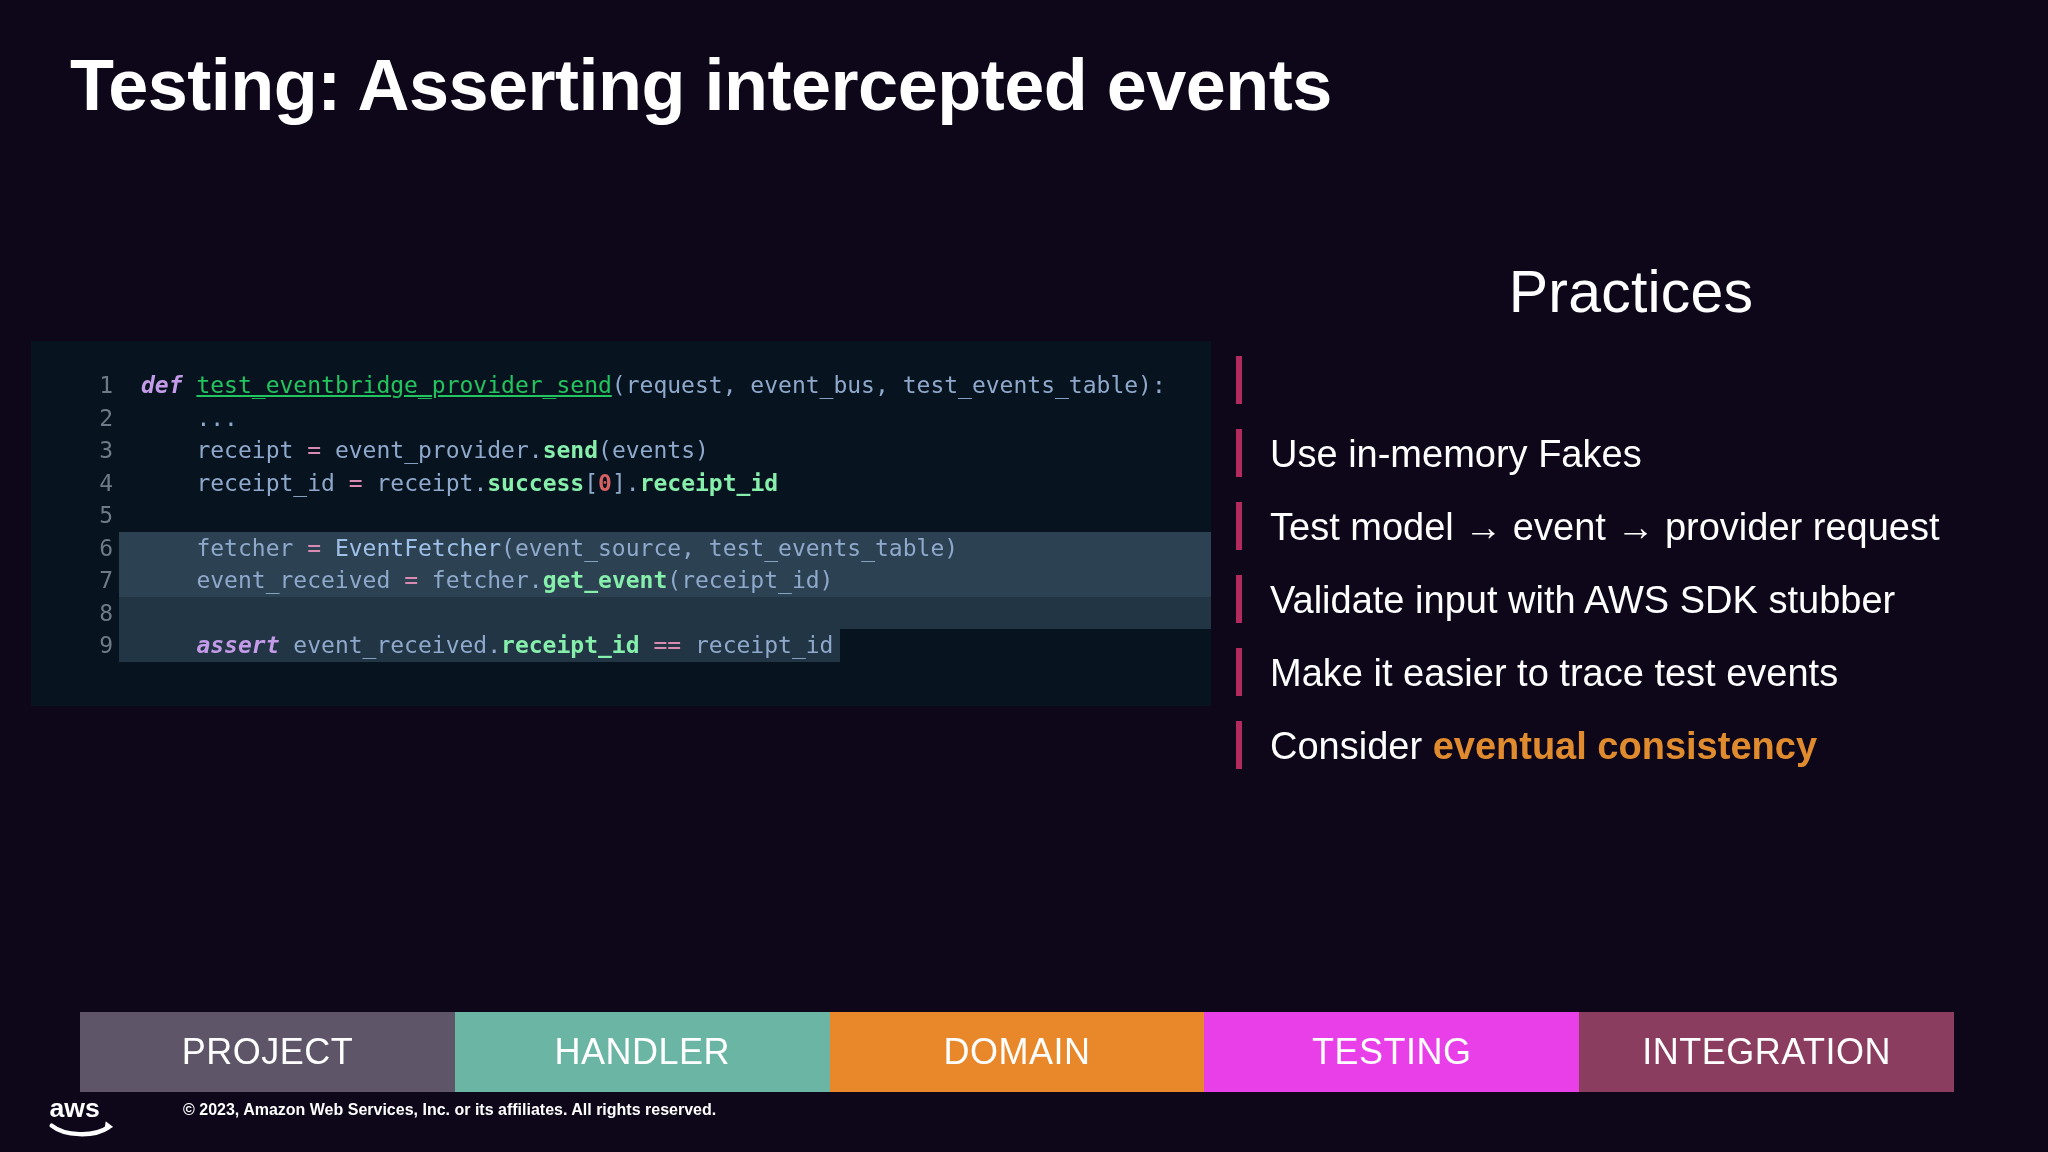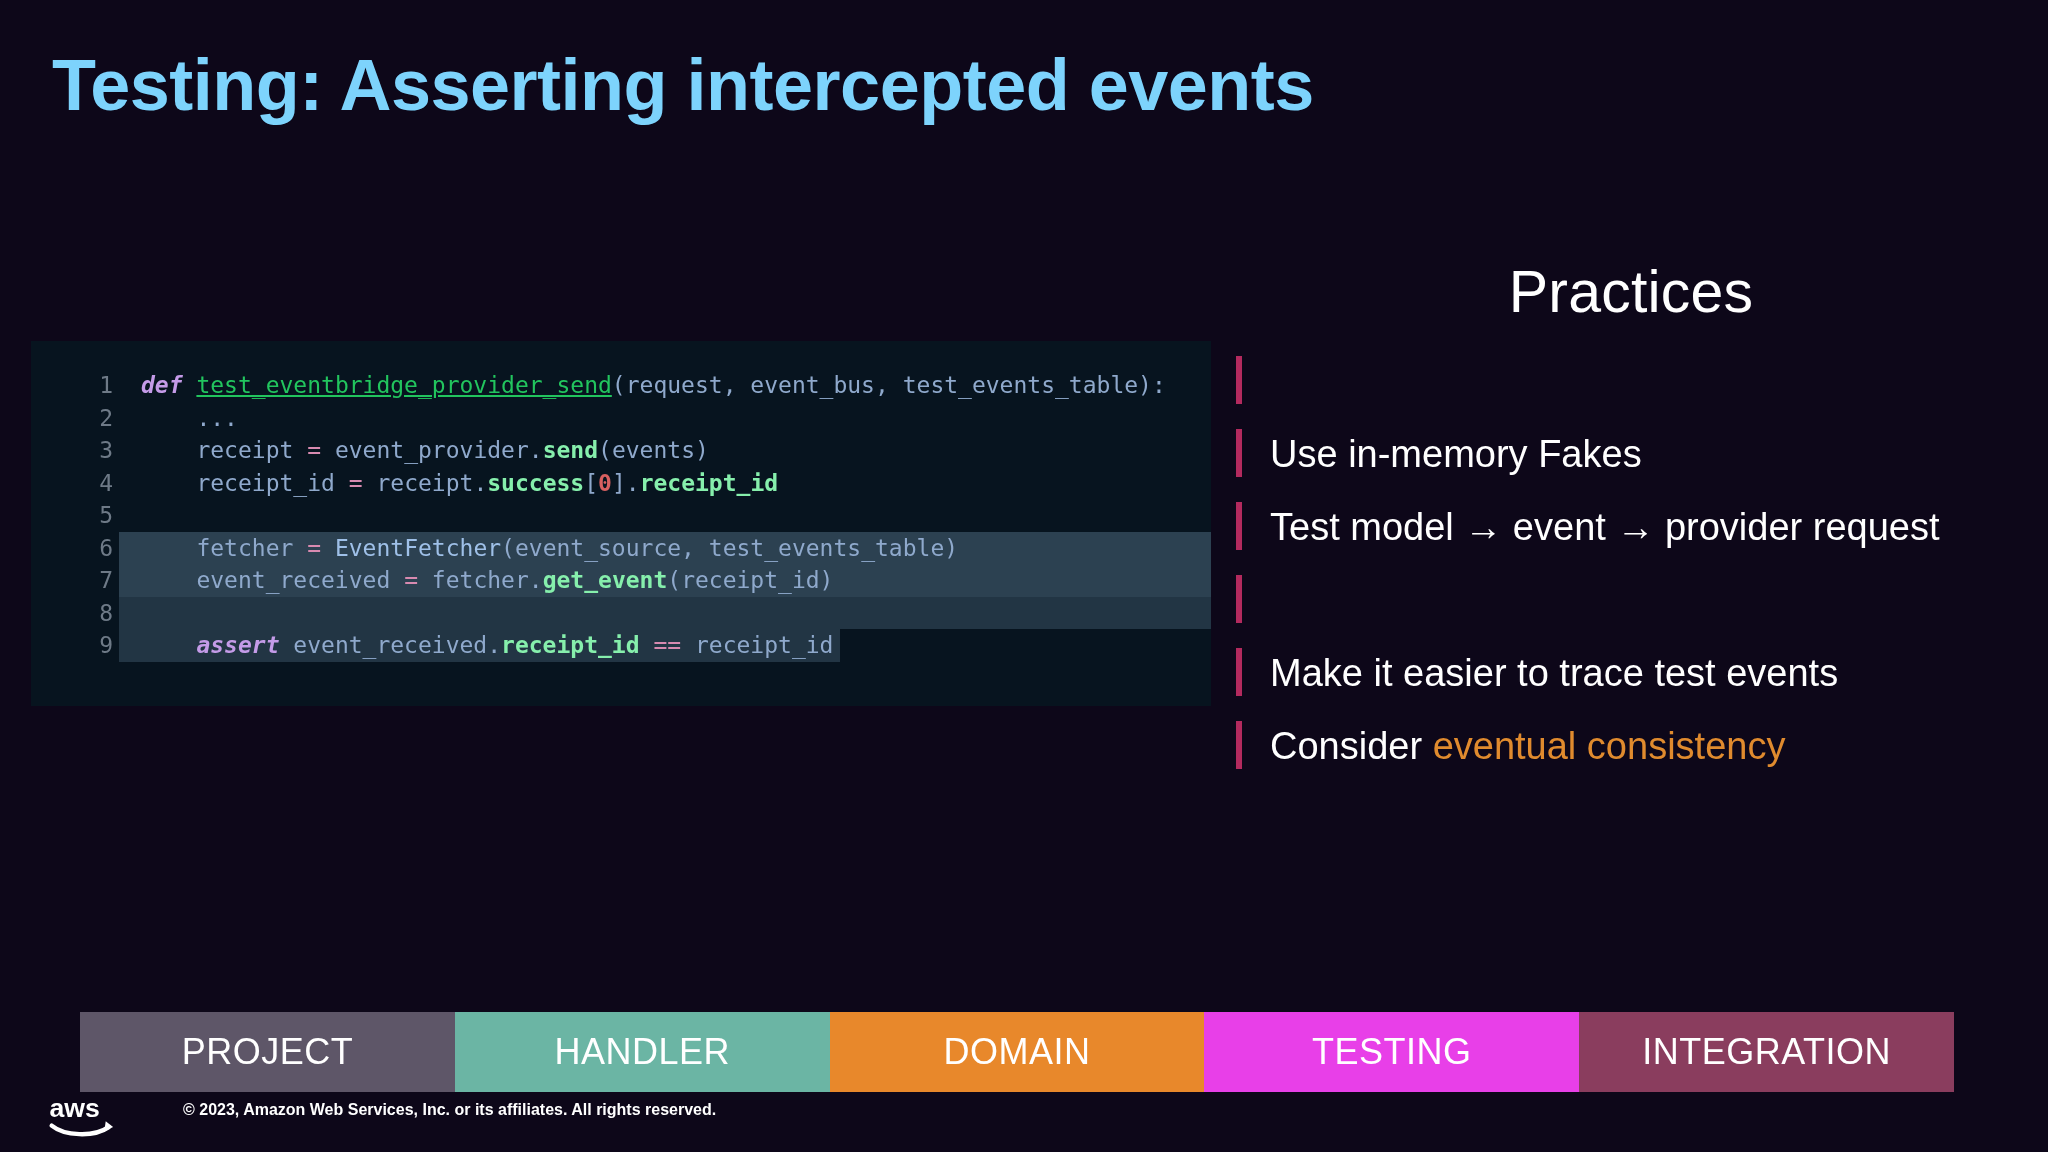--- a/index.html
+++ b/index.html
@@ -11,23 +11,23 @@
   }
   #slide {
     position: relative;
     width: 2048px; height: 1152px;
     background: #0D0719;
   }
 
   
   #title {
     position: absolute;
-    left: 52px; top: 48px;
+    left: 70px; top: 48px;
     width: 1600px;
-    color: #7dd3fc;
+    color: #ffffff;
     font-size: 72px;
     font-weight: bold;
     letter-spacing: -0.5px;
     line-height: 1.05;
     white-space: nowrap;
   }
 
   
   #code-panel {
     position: absolute;
@@ -115,21 +115,21 @@
   }
   .practice .ptext {
     color: #FFFFFF;
     font-size: 38px;
     font-weight: normal;
     line-height: 1.22;
     white-space: nowrap;
   }
   .ptext .accent {
     color: #E08B2E;
-    font-weight: normal;
+    font-weight: bold;
     margin-top: 29px;
   }
 
   
   #nav {
     position: absolute;
     left: 80px; top: 1012px;
     width: 1874px;
     display: flex;
     text-align: right;
@@ -196,20 +196,21 @@
         <div class="practice">
           <span class="bar" style="background: rgb(179, 42, 94);"></span>
           <span class="ptext">Use in-memory Fakes</span>
         </div>
         <div class="practice">
           <span class="bar" style="background: rgb(179, 42, 94);"></span>
           <span class="ptext">Test model → event → provider request</span>
         </div>
         <div class="practice">
           <span class="bar" style="background: rgb(179, 42, 94);"></span>
+          <span class="ptext">Validate input with AWS SDK stubber</span>
         </div>
         <div class="practice">
           <span class="bar" style="background: rgb(179, 42, 94);"></span>
           <span class="ptext">Make it easier to trace test events</span>
         </div>
         <div class="practice">
           <span class="bar" style="background: rgb(179, 42, 94);"></span>
           <span class="ptext">Consider <span class="accent" style="color: rgb(224, 139, 46);">eventual consistency</span></span>
         </div>
       </div>

